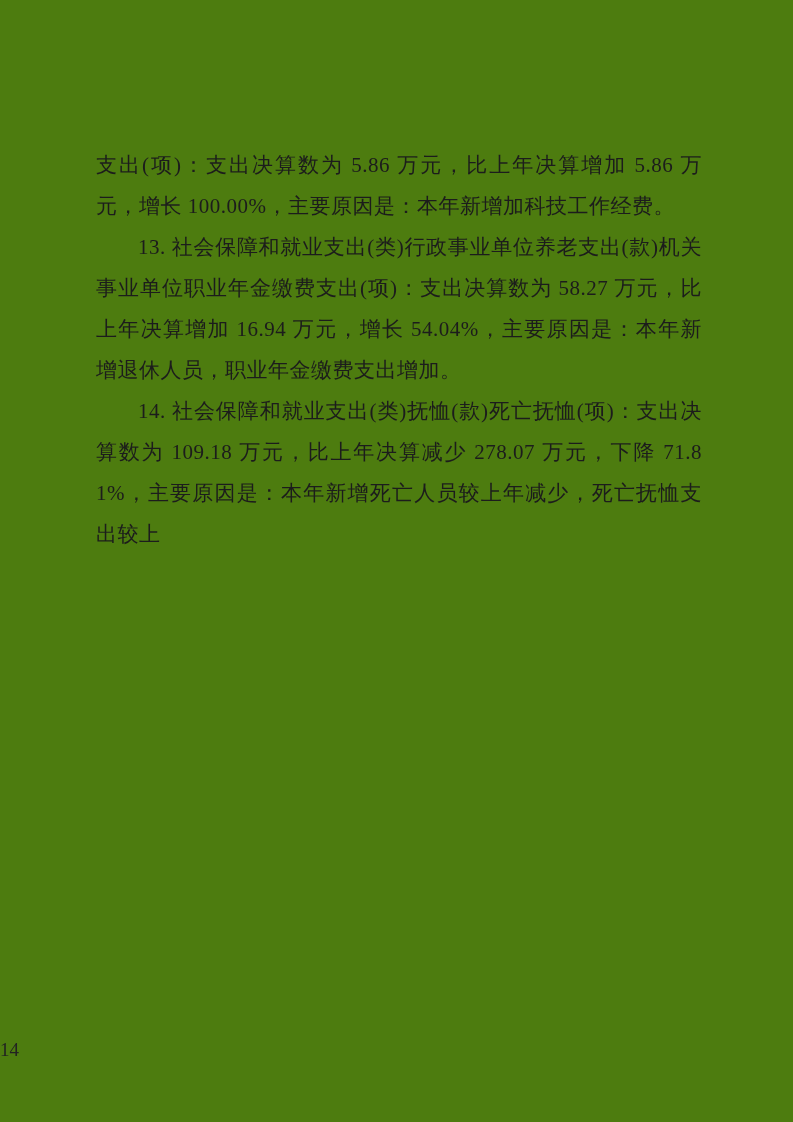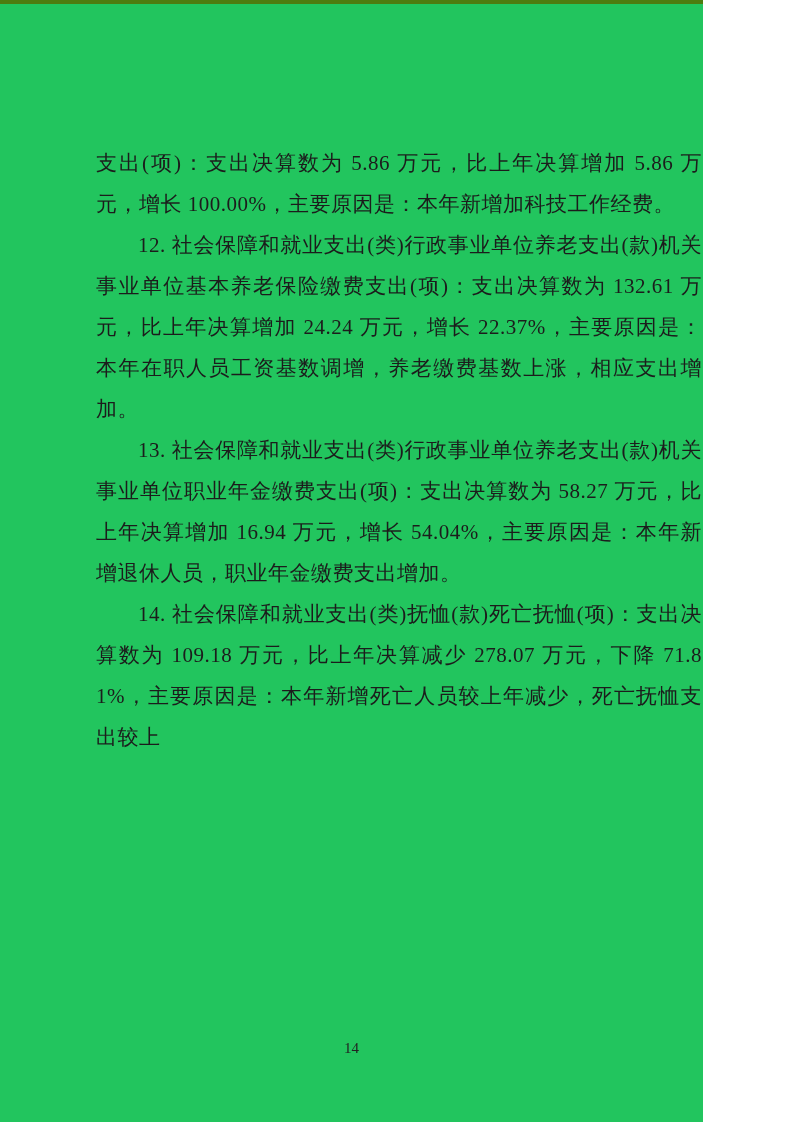--- a/index.html
+++ b/index.html
@@ -2,27 +2,27 @@
 <html><head>
 <meta charset="utf-8">
 <style>
   html, body {
     margin: 0;
     padding: 0;
     background: #ffffff;
   }
   .page {
     position: relative;
-    width: 703px;
+    width: 793px;
     height: 1122px;
-    background: #22c55e;
+    background: #4d7c0f;
     overflow: hidden;
     font-family: "Liberation Serif", "DejaVu Serif", serif;
     color: #1c1c1c;
-    border-top: 4px solid #4d7c0f;
+    border-top: 6px solid #4d7c0f;
     box-sizing: border-box;
   }
   .content {
     position: absolute;
     left: 96px;
     top: 139px;
     width: 606px;
   }
   .para {
     margin: 0;
@@ -34,30 +34,28 @@
     word-break: break-all;
   }
   .para.indent {
     text-indent: 42px;
   }
   .footer-pagenum {
     position: absolute;
     top: 1034px;
     left: 0;
     right: 0;
-    text-align: center;
-    font-size: 15px;
+    font-size: 19px;
     line-height: 20px;
     color: #222222;
   }
 </style>
 </head>
 <body>
 
 <div class="page">
   <div class="content">
     <p class="para">支出(项)：支出决算数为 5.86 万元，比上年决算增加 5.86 万元，增长 100.00%，主要原因是：本年新增加科技工作经费。</p>
-    <p class="para indent">12. 社会保障和就业支出(类)行政事业单位养老支出(款)机关事业单位基本养老保险缴费支出(项)：支出决算数为 132.61 万元，比上年决算增加 24.24 万元，增长 22.37%，主要原因是：本年在职人员工资基数调增，养老缴费基数上涨，相应支出增加。</p>
     <p class="para indent">13. 社会保障和就业支出(类)行政事业单位养老支出(款)机关事业单位职业年金缴费支出(项)：支出决算数为 58.27 万元，比上年决算增加 16.94 万元，增长 54.04%，主要原因是：本年新增退休人员，职业年金缴费支出增加。</p>
     <p class="para indent">14. 社会保障和就业支出(类)抚恤(款)死亡抚恤(项)：支出决算数为 109.18 万元，比上年决算减少 278.07 万元，下降 71.81%，主要原因是：本年新增死亡人员较上年减少，死亡抚恤支出较上</p>
   </div>
   <div class="footer-pagenum">14</div>
 </div>
 
 </body></html>

